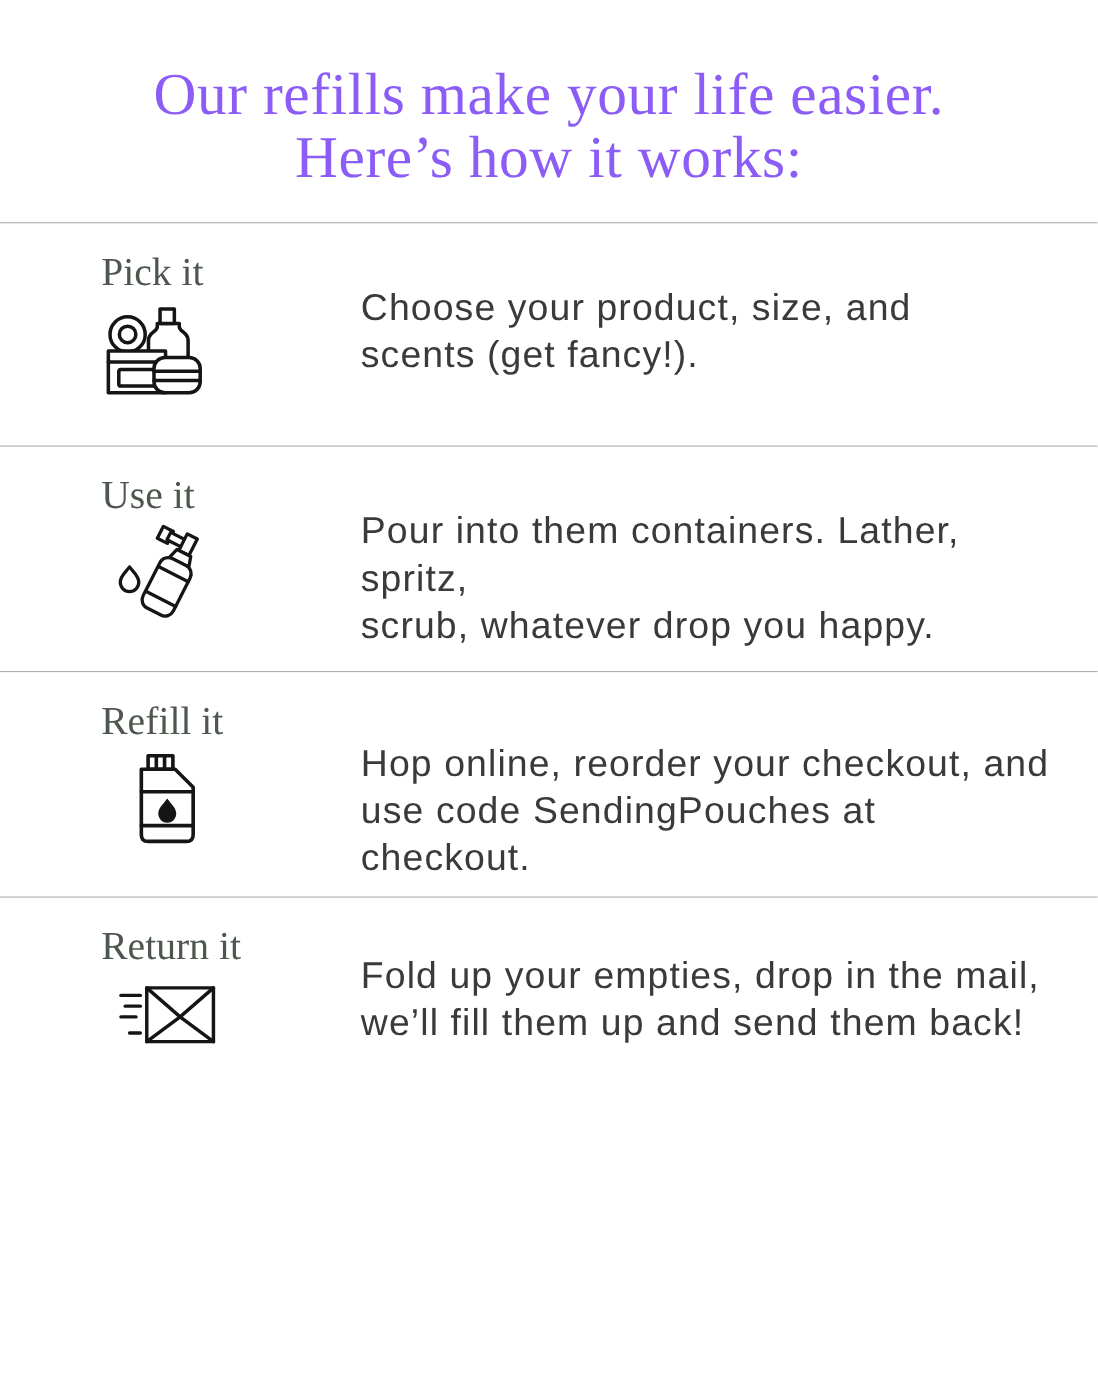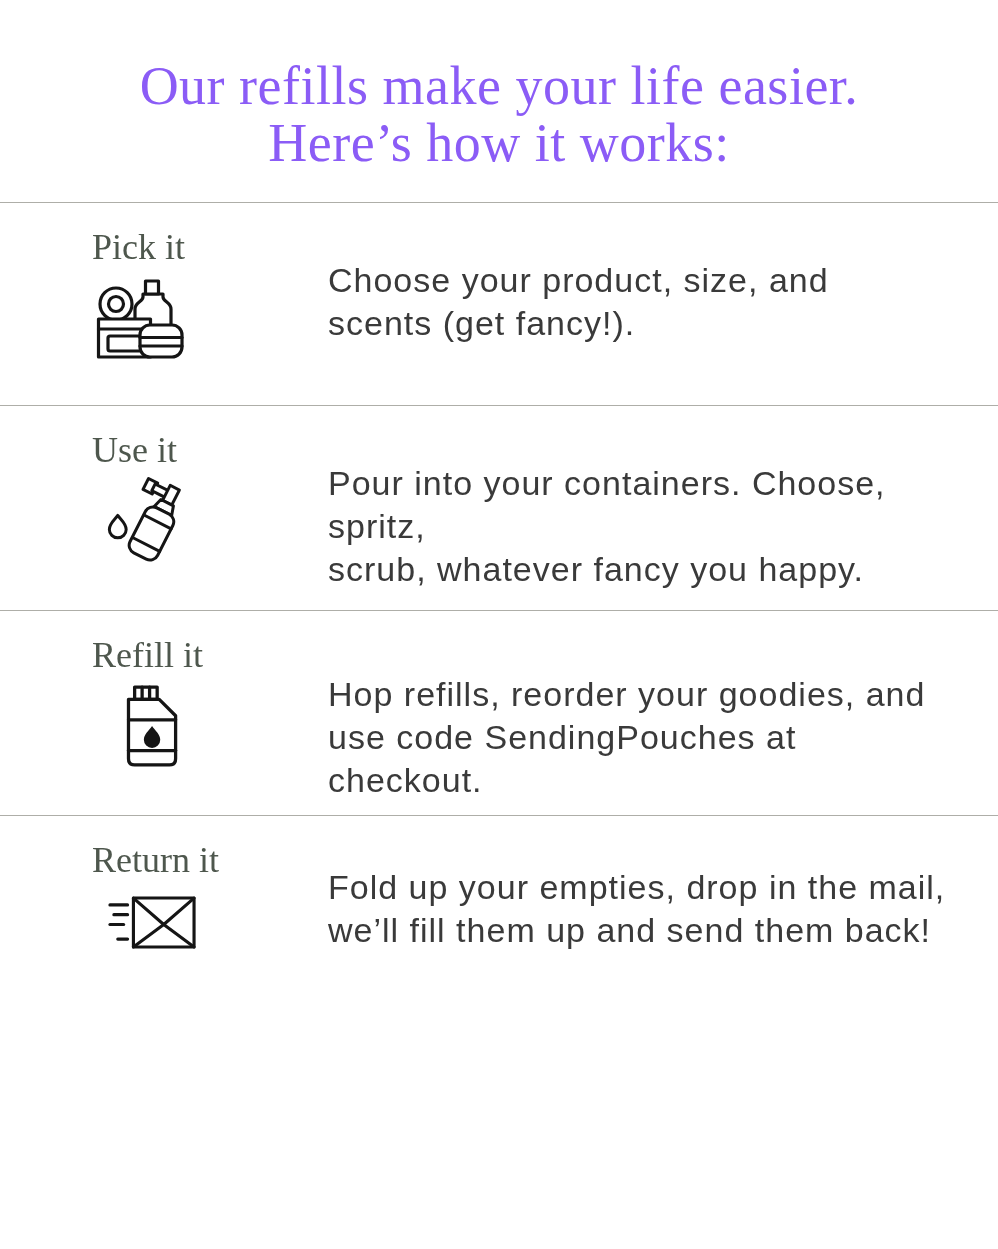--- a/index.html
+++ b/index.html
@@ -119,42 +119,42 @@
           <rect class="st st-fill" x="51" y="4" width="11" height="18"></rect>
           <path class="st st-fill" d="M49 22 L64 22 L67 32 L46 32 Z"></path>
           <rect class="st st-fill" x="40" y="32" width="33" height="54" rx="9"></rect>
           <line class="st" x1="41" y1="45" x2="73" y2="45"></line>
           <line class="st" x1="41" y1="72" x2="73" y2="72"></line>
         </g>
       </svg>
     </div>
     <div class="right-col">
       <div class="desc">
-        <div>Pour into your containers. Choose, spritz,</div>
-        <div>scrub, whatever fancy you happy.</div>
+        <div>Pour into them containers. Lather, spritz,</div>
+        <div>scrub, whatever drop you happy.</div>
       </div>
     </div>
   </div>
 
   <div class="row row-3">
     <div class="left-col">
       <div class="step-heading">Refill it</div>
       <svg class="step-icon icon-refill" width="60" height="84" viewBox="0 0 58 82">
         <rect class="st st-fill" x="14" y="2" width="22" height="12"></rect>
         <line class="st" x1="21.3" y1="2" x2="21.3" y2="14"></line>
         <line class="st" x1="28.6" y1="2" x2="28.6" y2="14"></line>
         <path class="st st-fill" d="M8 14 H38 L54 30 V72 Q54 78 48 78 H14 Q8 78 8 72 Z"></path>
         <line class="st" x1="8" y1="34" x2="54" y2="34"></line>
         <line class="st" x1="8" y1="64" x2="54" y2="64"></line>
         <path class="drop-fill" d="M31 40 C34 44.5 39 48 39 53.5 A8 8 0 1 1 23 53.5 C23 48 28 44.5 31 40 Z"></path>
       </svg>
     </div>
     <div class="right-col">
       <div class="desc">
-        <div>Hop refills, reorder your goodies, and</div>
+        <div>Hop online, reorder your checkout, and</div>
         <div><span>use code </span><span class="italic">SendingPouches</span><span> at checkout.</span></div>
       </div>
     </div>
   </div>
 
   <div class="row row-4">
     <div class="left-col">
       <div class="step-heading">Return it</div>
       <svg class="step-icon icon-return" width="88" height="53" viewBox="0 0 90 54">
         <rect class="st st-fill" x="26" y="2" width="62" height="50"></rect>

